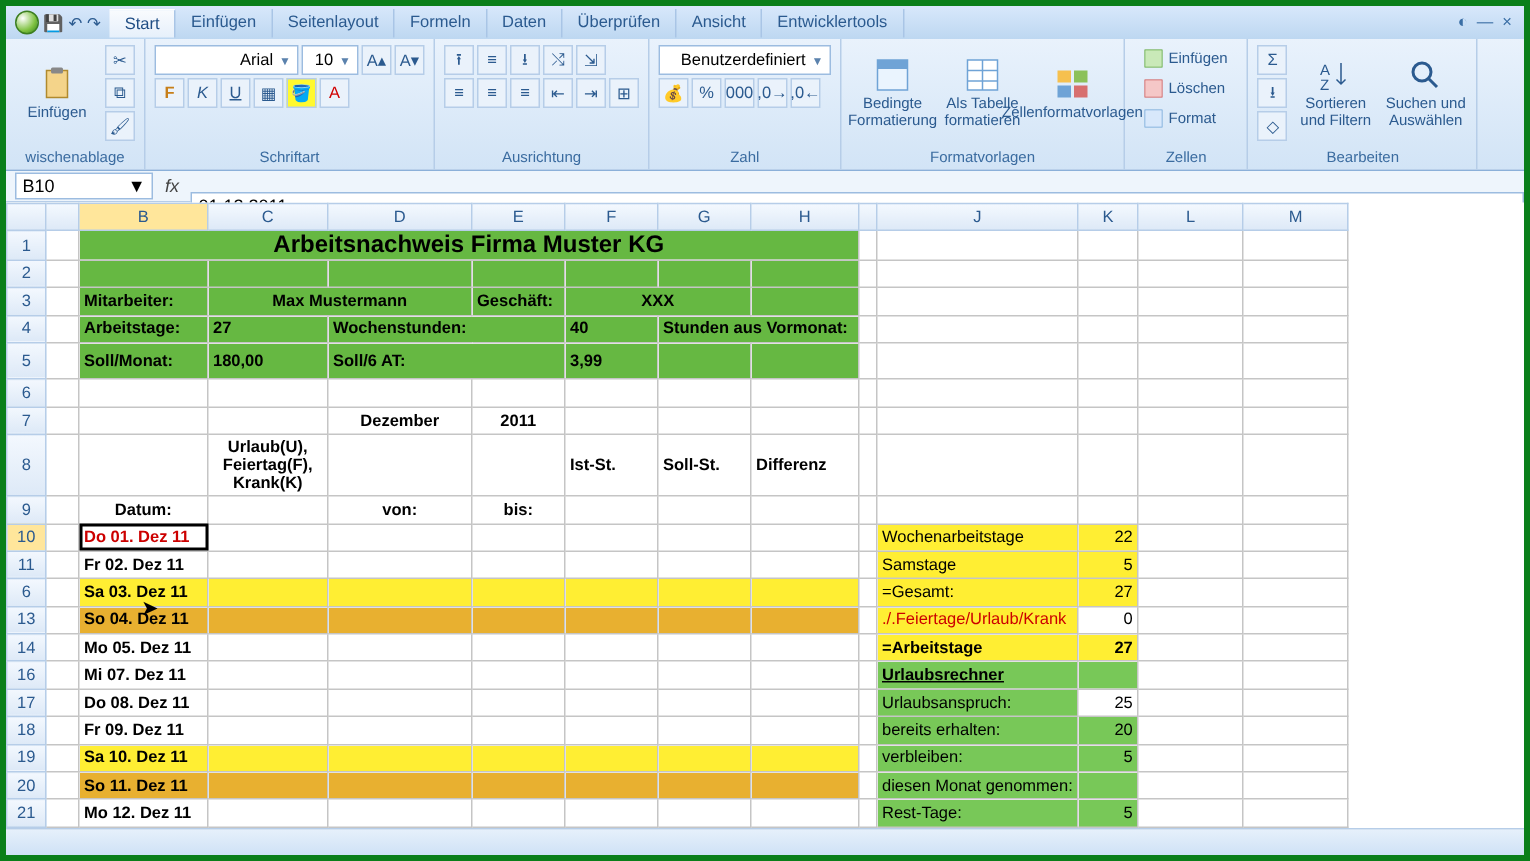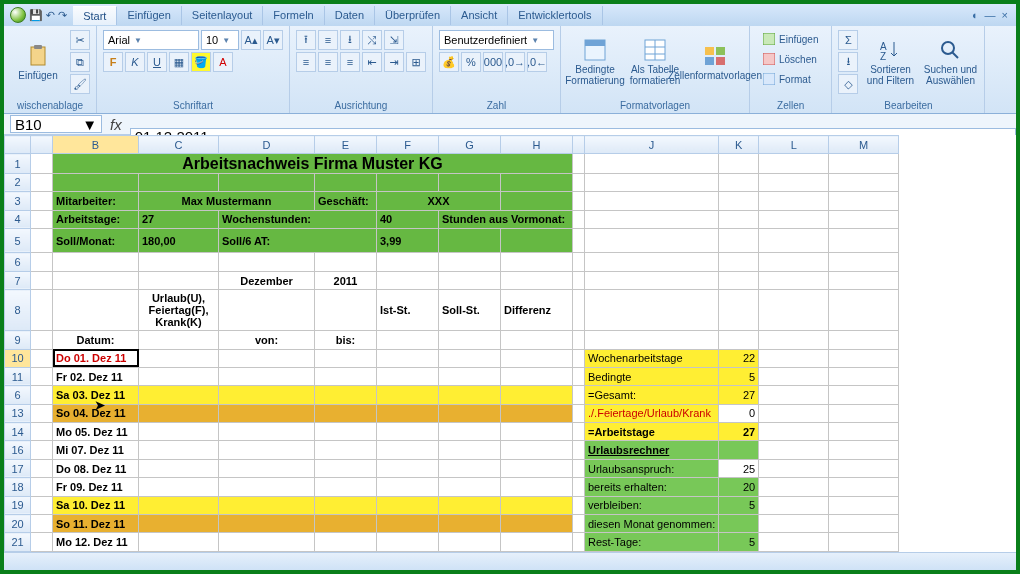--- a/index.html
+++ b/index.html
@@ -19,27 +19,27 @@
   
   .ribbon { display:flex; background: linear-gradient(#e9f2fc,#d2e4f6); border-bottom:1px solid #8bb0d9; height: 88px; }
   .group { border-right:1px solid #b6cde8; padding: 4px 6px 2px 6px; display:flex; flex-direction:column; justify-content:space-between; }
   .group-label { text-align:center; font-size:10px; color:#3b6ca0; padding-top:2px; }
   .group-body { display:flex; align-items:flex-start; gap:4px; }
   .bigbtn { display:flex; flex-direction:column; align-items:center; justify-content:center; gap:2px; width:56px; height:64px; font-size:10px; color:#2b5a8f; text-align:center; border:1px solid transparent; cursor:pointer; line-height:1.1; }
   .bigbtn svg { width:24px; height:24px; }
   .stack { display:flex; flex-direction:column; gap:2px; }
   .row { display:flex; align-items:center; gap:2px; }
   .smallbtn { width:20px; height:20px; border:1px solid #b6cde8; background:#eaf2fb; display:flex; align-items:center; justify-content:center; font-size:11px; color:#2b5a8f; cursor:pointer; }
-  .combo { height:20px; border:1px solid #9cbce0; background:#fff; font-size:11px; padding:0 4px; display:flex; align-items:center; justify-content:flex-start; cursor:pointer; }
+  .combo { height:20px; border:1px solid #9cbce0; background:#fff; font-size:11px; padding:0 4px; display:flex; align-items:center; justify-content:flex-end; cursor:pointer; }
   .combo .arr { font-size:8px; color:#5b82ad; margin-left:4px; }
   .txtbtn { height:18px; padding:0 6px; border:1px solid transparent; font-size:10px; color:#2b5a8f; display:flex; align-items:center; gap:4px; cursor:pointer; }
   .txtbtn svg { width:12px; height:12px; }
 
   
-  .fbar { display:flex; align-items:center; height:21px; border-bottom:1px solid #b6cde8; background:#eef5fc; font-size:15px; }
+  .fbar { display:flex; align-items:center; height:21px; border-bottom:1px solid #b6cde8; background:#eef5fc; font-size:12px; }
   .namebox { width:92px; border:1px solid #9cbce0; background:#fff; margin-left:6px; height:18px; display:flex; align-items:center; justify-content:space-between; padding:0 4px; }
   .fx { padding:0 8px; font-style:italic; color:#444; }
   .formularow { flex:1; border:1px solid #9cbce0; background:#fff; height:18px; padding:0 4px; display:flex; align-items:center;margin-top:25px; }
 
   
   .sheet-wrap { flex:1; display:flex; overflow:hidden; background:#fff; }
   .grid { border-collapse:collapse; font-size:11px; table-layout:fixed; }
   .grid th { background:linear-gradient(#f3f8fe,#dde9f7); border:1px solid #b6cde8; color:#2b5a8f; font-weight:normal; height:18px; }
   .grid th.rowh { width:26px; }
   .grid td { border:1px solid #c5c5c5; height:18px; padding:0 3px; white-space:nowrap; overflow:hidden; }
@@ -443,21 +443,21 @@
             <th class="rowh ">11</th>
             <td class="colA"></td>
             <td class="bold ">Fr  02. Dez 11</td>
             <td class=""></td>
             <td class=""></td>
             <td class=""></td>
             <td class=""></td>
             <td class=""></td>
             <td class=""></td>
             <td class=""></td>
-            <td colspan="1" class="yellow">Bedingte</td>
+            <td colspan="1" class="yellow">Samstage</td>
             <td colspan="1" class="yellow right">5</td>
             <td class=""></td>
             <td class=""></td>
           </tr>
           <tr>
             <th class="rowh ">6</th>
             <td class="colA"></td>
             <td class="bold yellow">Sa  03. Dez 11</td>
             <td class="yellow"></td>
             <td class="yellow"></td>

